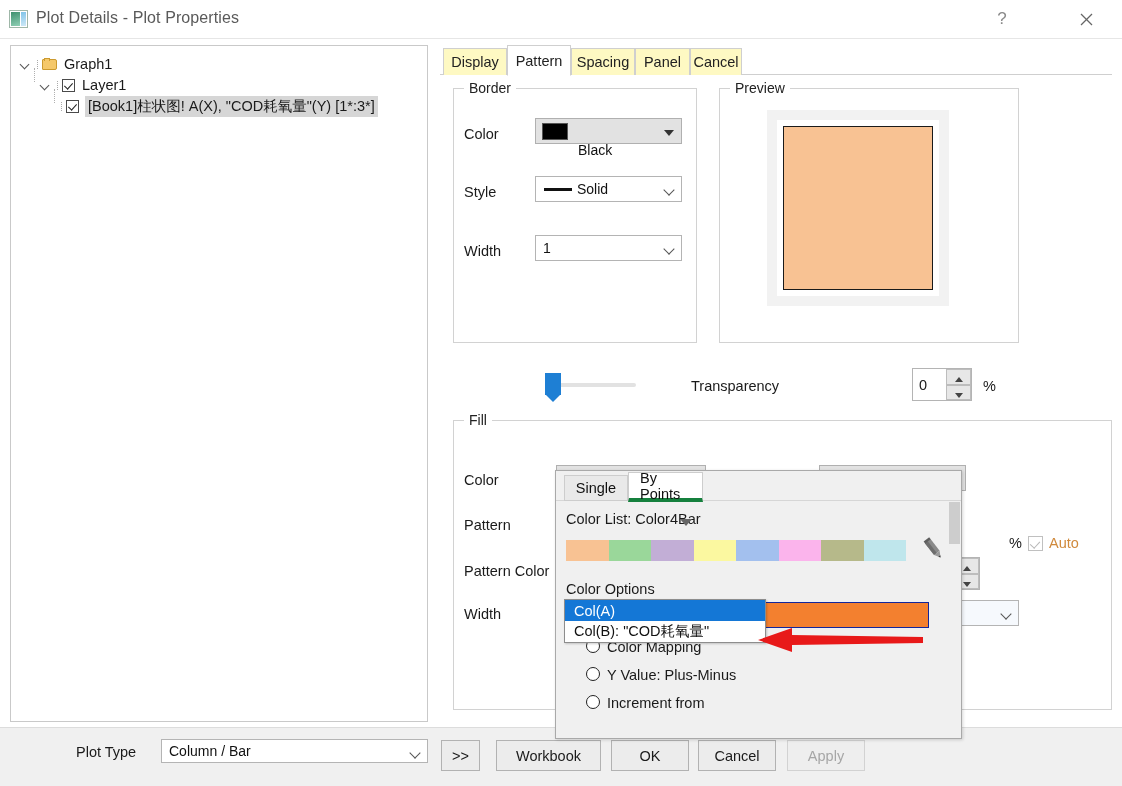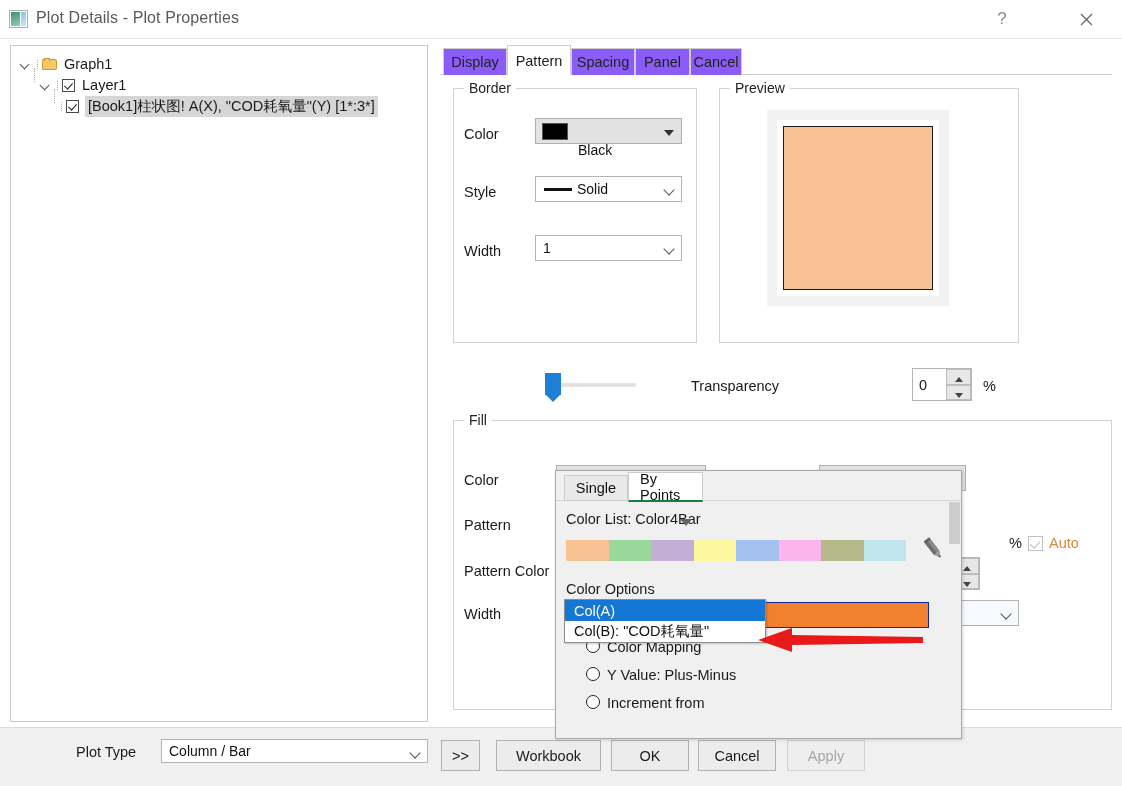--- a/index.html
+++ b/index.html
@@ -77,21 +77,21 @@
   .tree-guide{position:absolute;border-left:1px dotted #b0b0b0;}
 
   
   #right-pane{
     position:absolute;left:440px;top:45px;width:672px;height:677px;
   }
   
   #tabstrip{position:absolute;left:0;top:0;width:672px;height:30px;}
   .tab{
     position:absolute;top:3px;height:27px;box-sizing:border-box;
-    background:#8b5cf6;border:1px solid #cfcfcf;border-bottom:none;
+    background:#fef9c3;border:1px solid #cfcfcf;border-bottom:none;
     display:flex;align-items:center;justify-content:center;
     font-size:14.5px;color:#222;padding:0 9px;
   }
   .tab.active{
     top:0;height:31px;background:#ffffff;border:1px solid #cfcfcf;border-bottom:1px solid #ffffff;
     z-index:3;font-weight:400;
   }
   #tabline{position:absolute;left:0;top:29px;width:672px;height:1px;background:#cfcfcf;}
   #tabpage{
     position:absolute;left:0;top:30px;width:672px;height:647px;
@@ -161,21 +161,21 @@
   #popup{
     position:absolute;left:555px;top:470px;width:407px;height:269px;
     background:#f0f0f0;border:1px solid #a9a9a9;box-sizing:border-box;
     z-index:40;box-shadow:1px 1px 3px rgba(0,0,0,.16);
   }
   .ptab{
     position:absolute;top:4px;height:26px;box-sizing:border-box;
     border:1px solid #cdcdcd;background:#e9e9e9;display:flex;align-items:center;
     justify-content:center;font-size:14.5px;padding:0 11px;color:#111;
   }
-  .ptab.active{top:1px;height:30px;background:#ffffff;border-bottom:2px solid #15803d;z-index:3;}
+  .ptab.active{top:1px;height:30px;background:#ffffff;border-bottom:4px solid #15803d;z-index:3;}
   #ptabline{position:absolute;left:0;top:29px;width:405px;height:1px;background:#d6d6d6;}
   #popup-body{position:absolute;left:0;top:30px;width:405px;height:237px;background:#f0f0f0;}
   #colorlist-label{position:absolute;left:10px;top:10px;font-size:14.5px;}
   #colorlist-caret{position:absolute;left:124px;top:18px;border-left:6px solid transparent;border-right:6px solid transparent;border-top:7px solid #666;}
   #swatchbar{position:absolute;left:10px;top:39px;width:340px;height:21px;display:flex;}
   #swatchbar div{flex:1;height:21px;}
   #pencil{position:absolute;left:366px;top:36px;width:24px;height:26px;}
   #color-options-label{position:absolute;left:10px;top:80px;font-size:14.5px;}
   #selected-bar{
     position:absolute;left:8px;top:101px;width:365px;height:26px;

